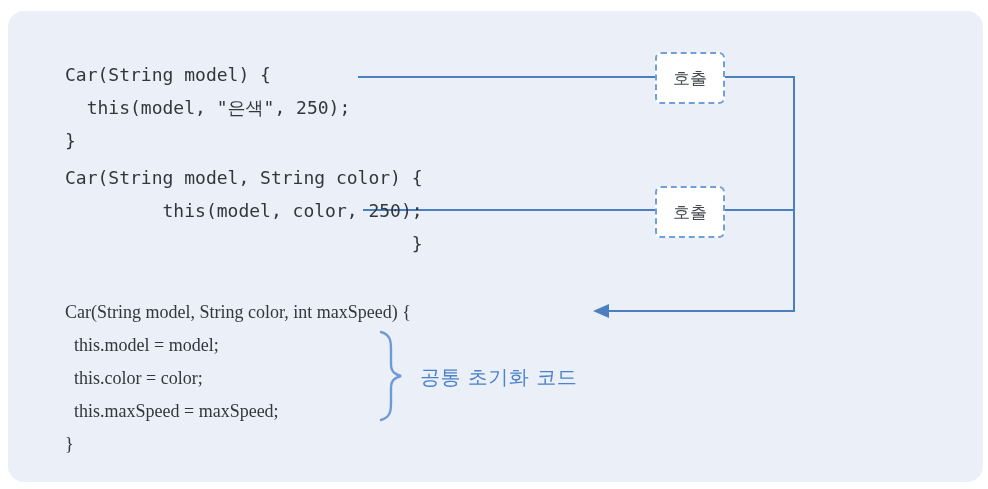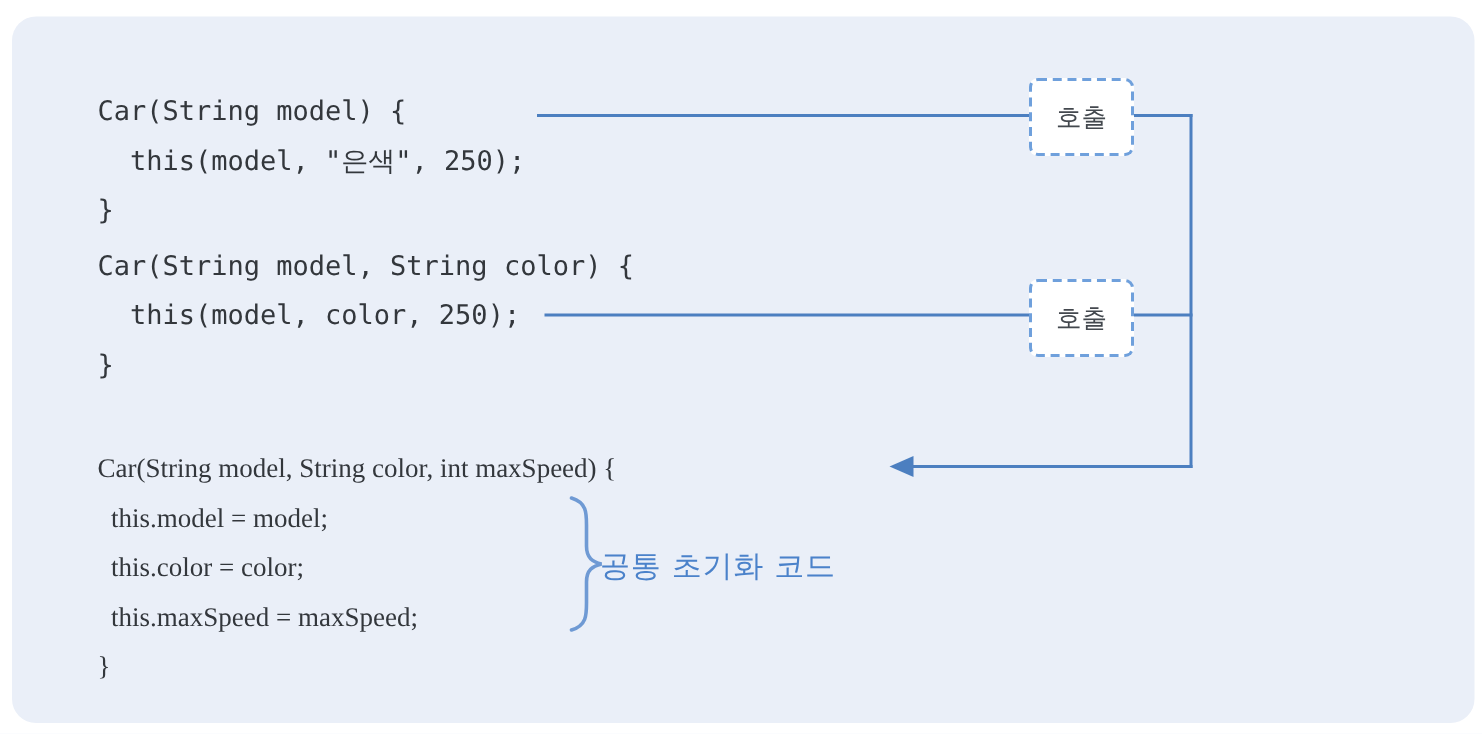--- a/index.html
+++ b/index.html
@@ -29,21 +29,21 @@
     left: 65px;
     margin: 0;
     font-family: "DejaVu Sans Mono", "Liberation Mono", monospace;
     font-size: 18px;
     line-height: 33px;
     color: #33373c;
     white-space: pre;
     z-index: 2;
   }
   .cb1 { top: 40px; margin-top: 18px; }
-  .cb2 { top: 161px; }
+  .cb2 { top: 161px; text-align: right; }
   .cb3 { top: 296px; font-family: Liberation Serif, serif; }
 
   .connector {
     position: absolute;
     background: #4c7fc0;
     z-index: 1;
   }
   .hline1 { left: 358px; top: 76px;  width: 437px; height: 2px; }
   .hline2 { left: 363px; top: 209px; width: 432px; height: 2px; }
   .vline  { left: 793px; top: 76px;  width: 2px;  height: 236px; }
@@ -66,36 +66,35 @@
     height: 48px;
     background: #ffffff;
     border: 2px dashed #6fa0dc;
     border-radius: 6px;
     display: flex;
     align-items: center;
     justify-content: center;
     font-size: 17px;
     color: #43484e;
     z-index: 3;
-    margin-left: 31px;
   }
   .call-box-1 { left: 655px; top: 52px; }
   .call-box-2 { left: 655px; top: 186px; }
 
   .brace-wrap {
     position: absolute;
     left: 378px;
     top: 329px;
     width: 28px;
     height: 94px;
     z-index: 2;
   }
   .annotation {
     position: absolute;
-    left: 400px;
+    left: 420px;
     top: 364px;
     font-size: 20px;
     color: #4b82ca;
     letter-spacing: 0.5px;
     z-index: 2;
     white-space: nowrap;
   }
 </style>
 </head>
 <body>

